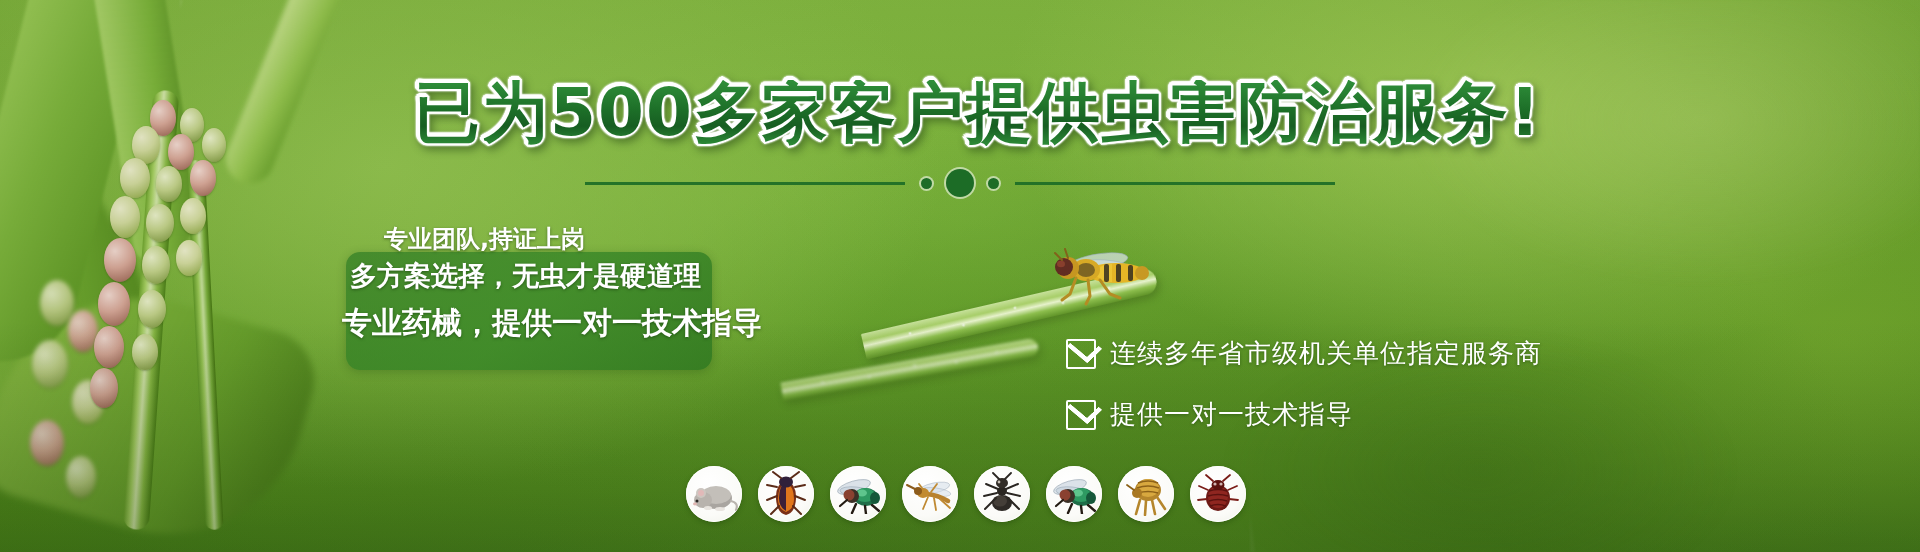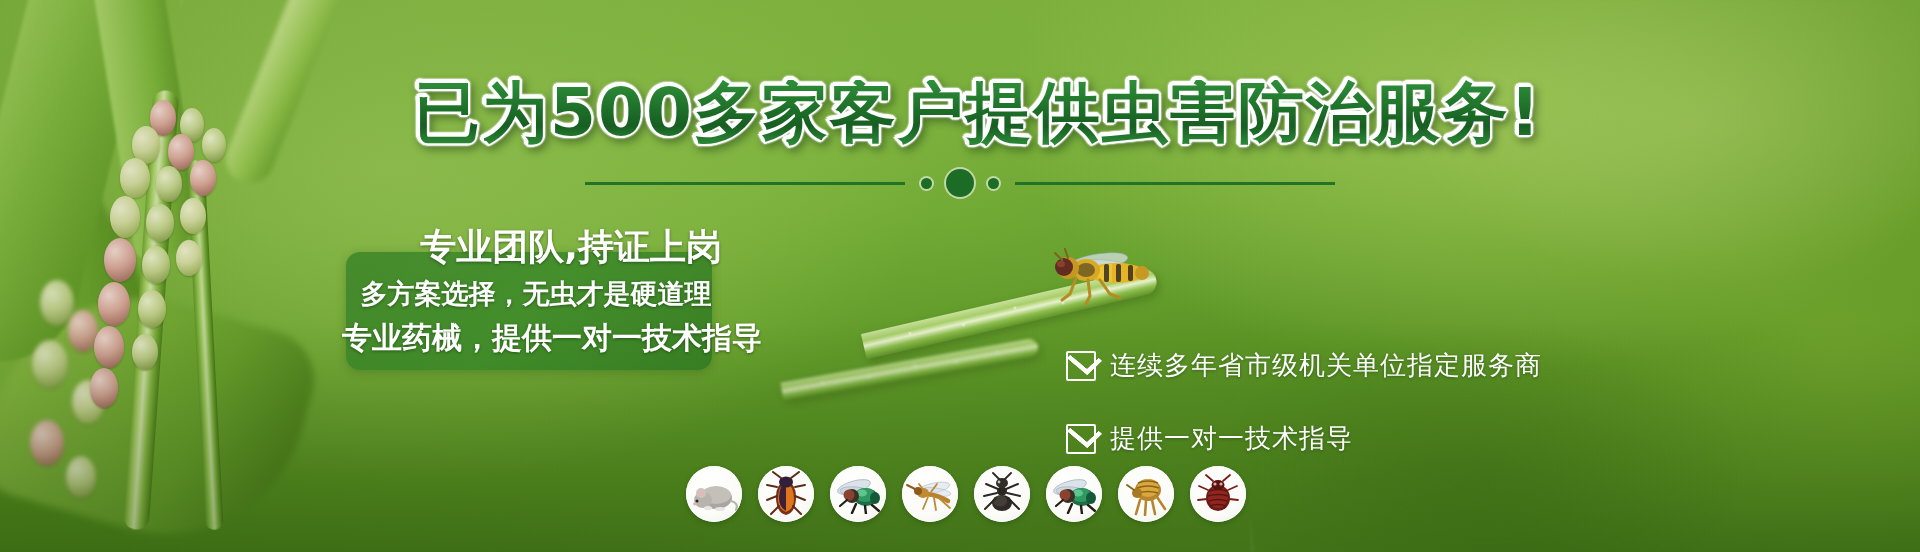--- a/index.html
+++ b/index.html
@@ -162,30 +162,30 @@
     gap:8px;
   }
   .panel-line {
     color:#ffffff;
     font-family:"DejaVu Sans", sans-serif;
     font-weight:bold;
     white-space:nowrap;
     text-shadow:0 1px 3px rgba(16,48,8,0.55);
     line-height:1.25;
   }
-  .panel-line.l1 { font-size:36px; text-align:right; padding-left:42px; }
-  .panel-line.l2 { font-size:27px; text-align:center; padding-left:8px; }
+  .panel-line.l1 { font-size:24px; text-align:left; padding-left:42px; }
+  .panel-line.l2 { font-size:27px; text-align:left; padding-left:8px;font-family:Liberation Mono, monospace; }
   .panel-line.l3 { font-size:30px; text-align:center; padding-left:0px; }
 
   
   .checklist {
     position:absolute; left:1066px; top:336px;
     display:flex; flex-direction:column; gap:26px;
   }
-  .check-item { display:flex; align-items:center; gap:14px;margin-top:12px; }
+  .check-item { display:flex; align-items:center; gap:14px; }
   .check-box {
     width:26px; height:26px; flex:0 0 26px;
     border:2.5px solid #ffffff; border-radius:2px;
     position:relative;
   }
   .check-box::after {
     content:"";
     position:absolute; left:3px; top:-4px;
     width:22px; height:16px;
     border-right:5px solid #fff; border-bottom:5px solid #fff;

